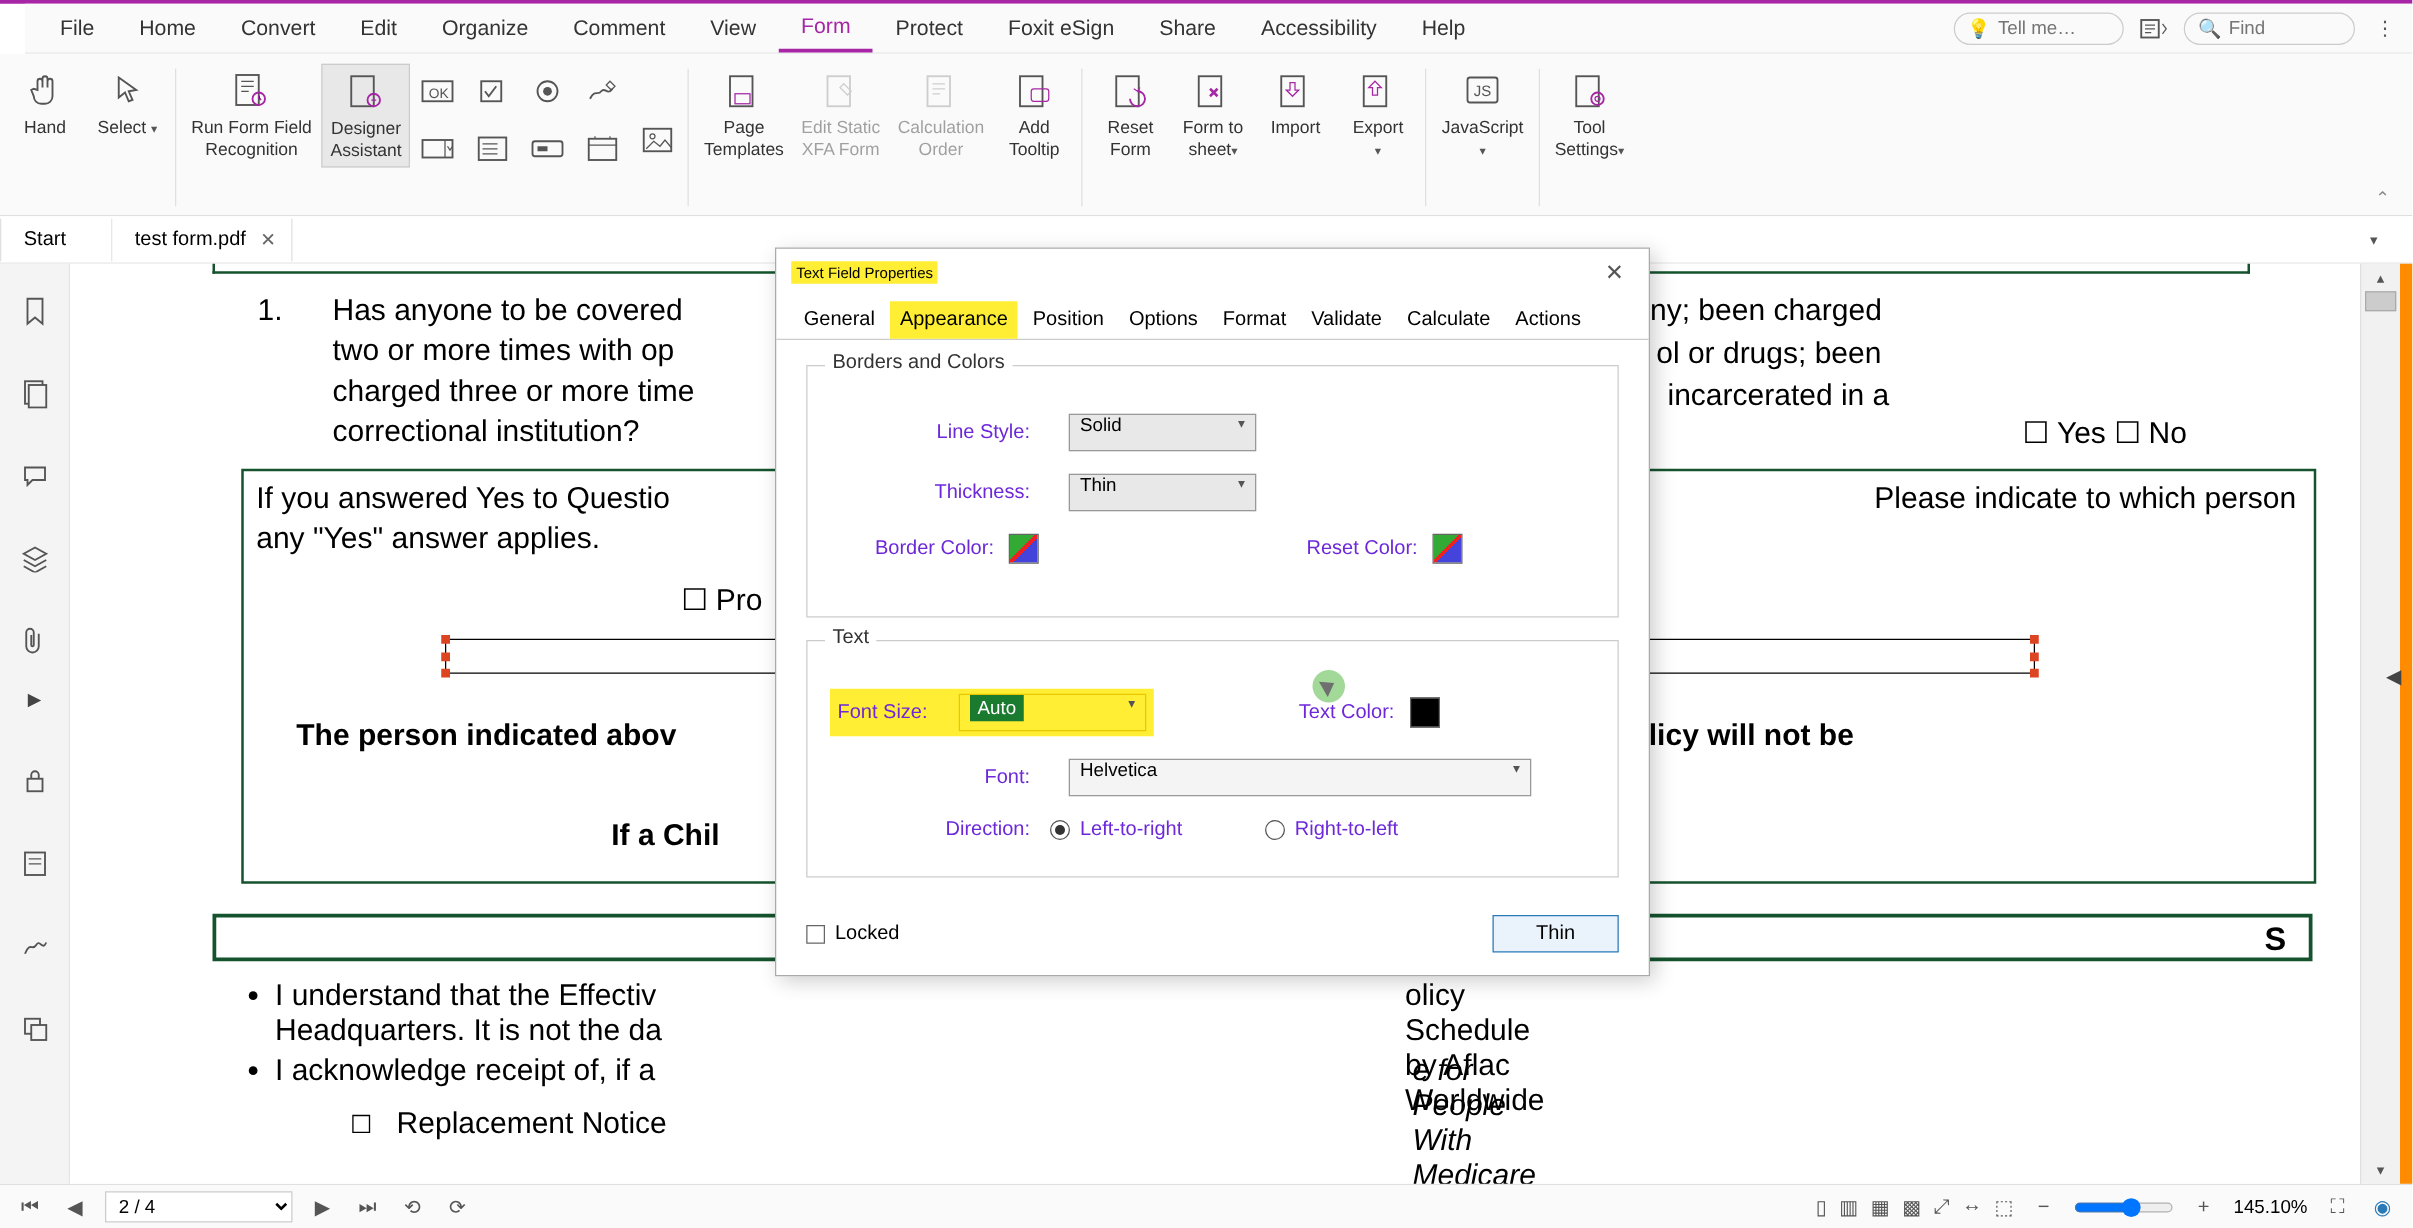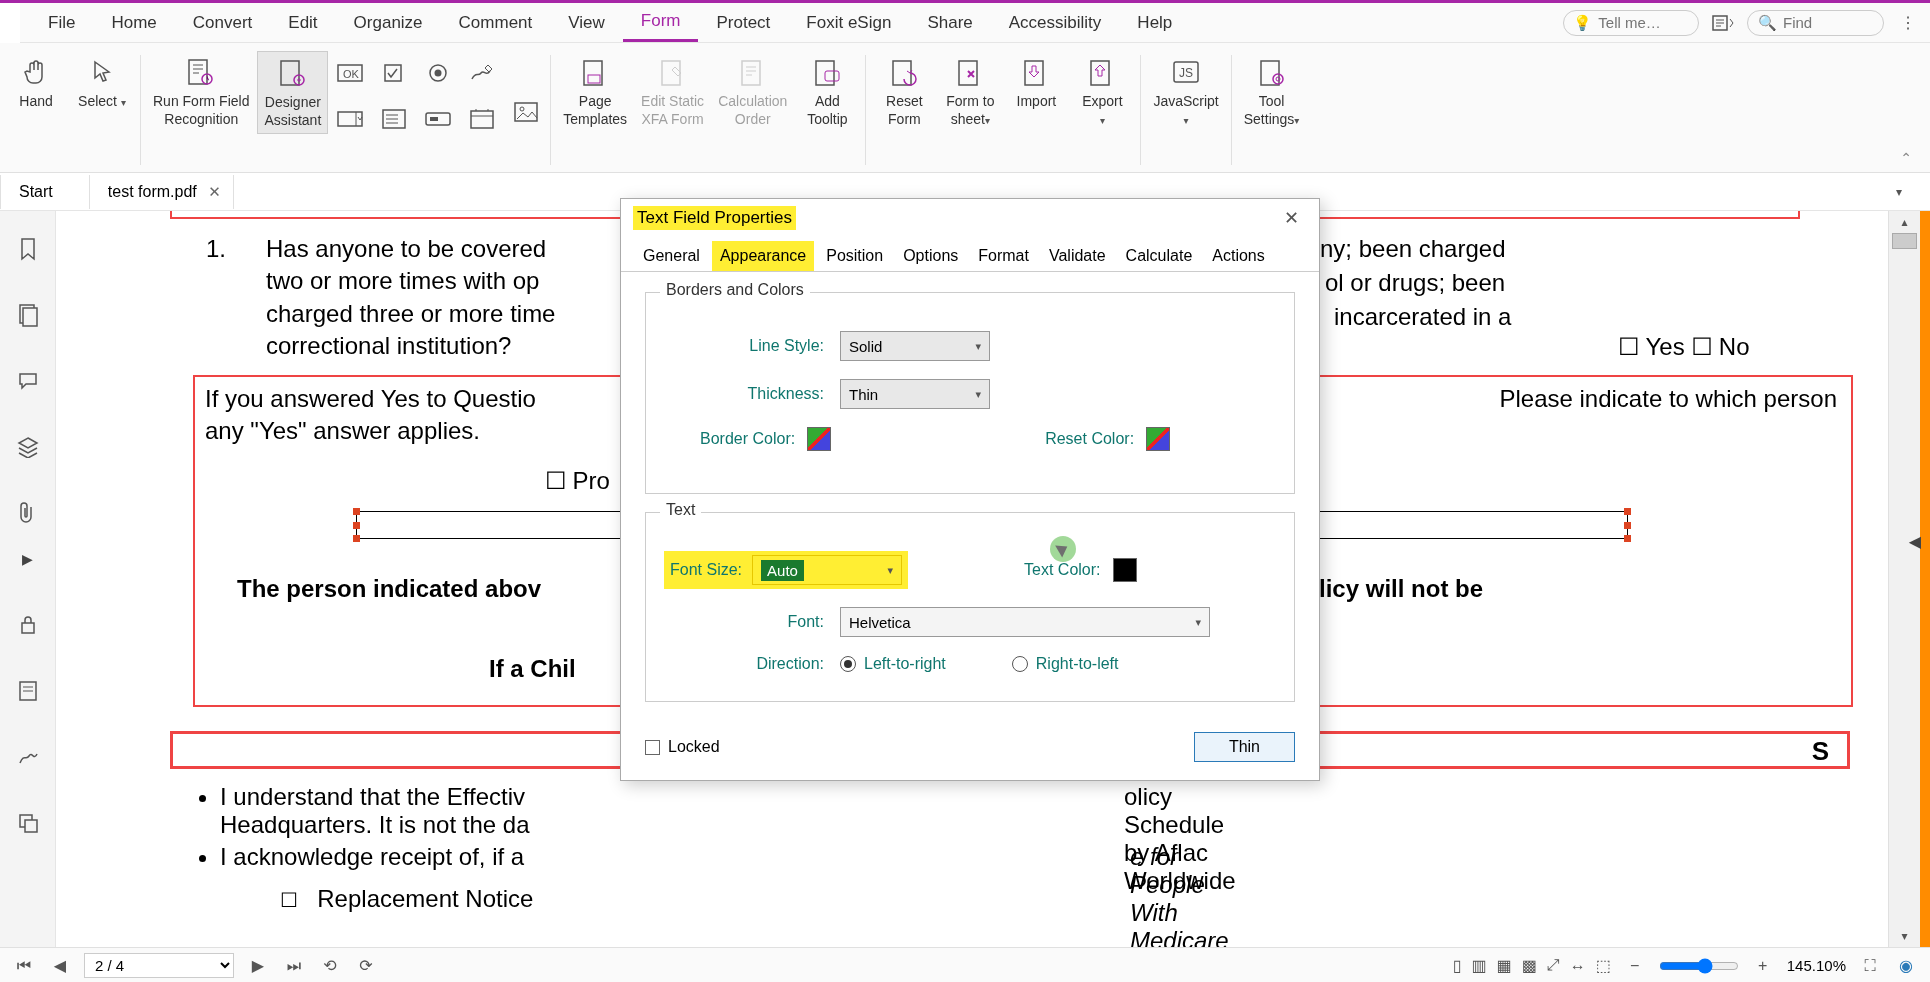--- a/index.html
+++ b/index.html
@@ -37,21 +37,21 @@
 
 
 .work-area { display: flex; height: 736px; position: relative; }
 .left-rail { width: 56px; background: #f4f4f4; border-right: 1px solid #e5e5e5; display: flex; flex-direction: column; align-items: center; padding-top: 24px; gap: 38px; }
 .left-rail .rail-icon { width: 28px; height: 28px; color: #555; display: flex; align-items: center; justify-content: center; }
 .left-rail .expander { margin-top: -20px; font-size: 14px; color: #444; }
 
 .page-view { flex: 1; position: relative; overflow: hidden; background: #fff; }
 .page-content { position: absolute; left: 24px; top: -10px; right: 18px; font-family: Arial, sans-serif; }
 .page-content p { font-size: 24px; line-height: 1.35; }
-.form-rect { border: 2px solid #ef4444; }
+.form-rect { border: 2px solid #14532d; }
 .check { font-size: 24px; margin-right: 6px; }
 .selected-field { position: absolute; border: 1px solid #000; background: #fff; }
 .sel-handle { position: absolute; width: 7px; height: 7px; background: #d42; }
 
 .right-scroll { width: 32px; background: #f1f1f1; border-left: 1px solid #e0e0e0; position: relative; }
 .right-scroll .thumb { position: absolute; left: 3px; right: 3px; top: 4px; height: 18px; background: #ccc; border: 1px solid #aaa; }
 .right-scroll .arrow { position: absolute; left: 0; right: 0; text-align: center; font-size: 12px; color: #555; }
 .right-scroll .indicator { position: absolute; right: -2px; top: 320px; width: 14px; height: 20px; display: flex; align-items: center; justify-content: center; color: #444; }
 
 .far-right { width: 10px; background: #ff8c00; }
@@ -61,31 +61,31 @@
 .status-bar .nav-btn { width: 24px; text-align: center; color: #555; cursor: pointer; font-size: 16px; }
 .status-bar select, .status-bar .page-input { font-size: 15px; padding: 2px 6px; border: 1px solid #ccc; background: #fff; }
 .status-bar .spacer { flex: 1; }
 .status-bar .view-icons { display: flex; gap: 10px; color: #555; }
 .status-bar .zoom-slider { width: 80px; }
 .status-bar .zoom-pct { font-size: 15px; }
 
 
 .dialog { position: absolute; left: 620px; top: 198px; width: 700px; background: #fff; border: 1px solid #aaa; box-shadow: 4px 4px 16px rgba(0,0,0,0.2); }
 .dialog .titlebar { height: 38px; display: flex; align-items: center; padding: 0 12px; }
-.dialog .titlebar .title-hl { background: #ffee33; padding: 2px 4px; font-size: 17px; }
+.dialog .titlebar .title-hl { background: #ffee33; padding: 2px 4px; font-size: 12px; }
 .dialog .titlebar .close { margin-left: auto; font-size: 18px; color: #555; cursor: pointer; padding: 4px 8px; }
 .dialog .tabs { display: flex; gap: 4px; padding: 4px 14px 0; border-bottom: 1px solid #ccc; }
 .dialog .tabs .dtab { padding: 6px 8px; font-size: 16px; cursor: pointer; }
 .dialog .tabs .dtab.active { background: #ffee33; }
 .dialog .body { padding: 10px 24px 4px; }
 .fieldset { border: 1px solid #ccc; margin: 10px 0 18px; padding: 20px 18px 24px; position: relative; }
 .fieldset .legend { position: absolute; top: -12px; left: 14px; background: #fff; padding: 0 6px; font-size: 16px; color: #333; }
 .formrow { display: flex; align-items: center; margin: 18px 0; gap: 16px; }
-.formrow label { width: 160px; text-align: right; font-size: 16px; color: #0f766e; }
-.formrow .combo { width: 150px; height: 30px; border: 1px solid #999; background: #e8e8e8; display: flex; align-items: center; padding: 0 8px; font-size: 15px; position: relative; }
+.formrow label { width: 160px; text-align: right; font-size: 16px; color: #6d28d9; }
+.formrow .combo { width: 150px; height: 30px; border: 1px solid #999; background: #e8e8e8; display: flex; align-items: flex-start; padding: 0 8px; font-size: 15px; position: relative; margin-left: 15px; }
 .formrow .combo.wide { width: 370px; background: #f4f4f4; }
 .formrow .combo .caret { position: absolute; right: 8px; font-size: 11px; color: #555; }
 .color-swatch { width: 24px; height: 24px; border: 1px solid #666; }
 .swatch-nocolor { background: linear-gradient(135deg, #3a3 0%, #3a3 45%, #e22 45%, #e22 55%, #44d 55%, #44d 100%); }
 .swatch-black { background: #000; }
 .colors-row { display: flex; align-items: center; gap: 14px; }
 .colors-row .pair { display: flex; align-items: center; gap: 12px; }
 .colors-row .pair label { width: auto; text-align: right; font-size: 16px; }
 .hl-yellow { background: #ffee33; display: inline-flex; align-items: center; padding: 4px 6px; }
 .combo.hl-sel { background: #ffee33; border-color: #e6c700; }

